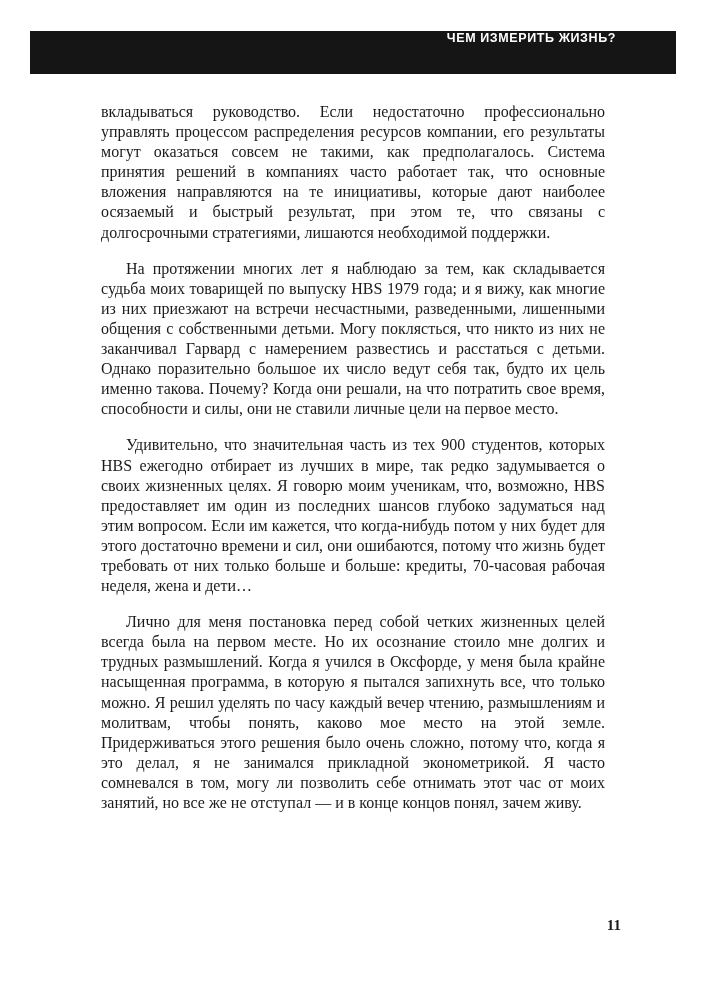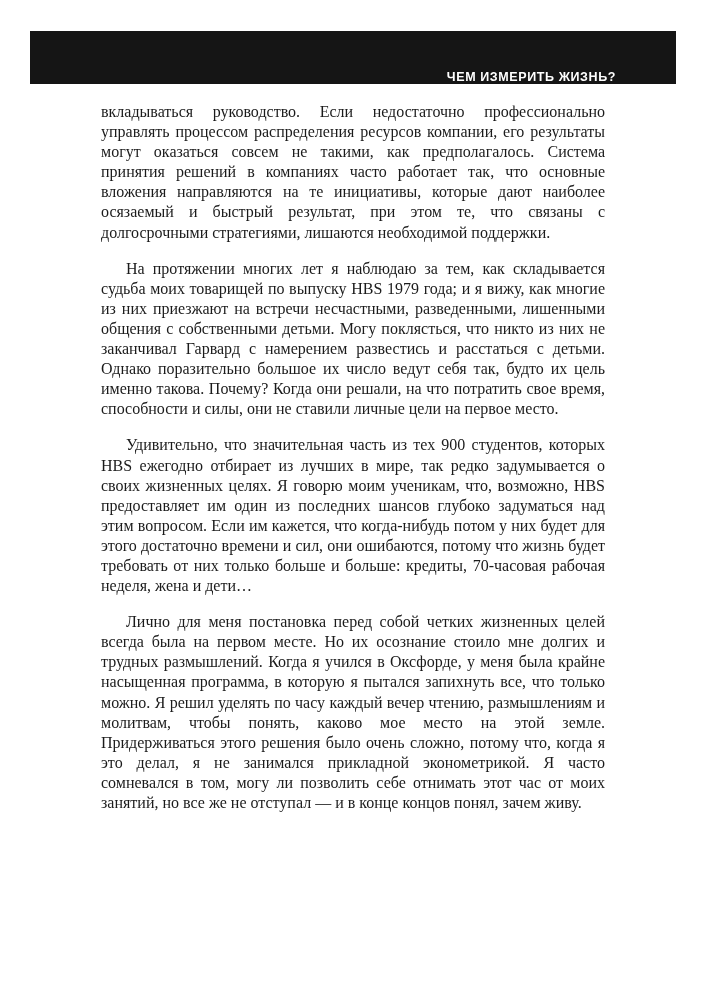--- a/index.html
+++ b/index.html
@@ -15,24 +15,24 @@
     overflow: hidden;
     font-family: "Liberation Serif", "DejaVu Serif", serif;
     color: #1b1b1b;
     box-sizing: border-box;
   }
   .running-header {
     position: absolute;
     top: 31px;
     left: 30px;
     width: 646px;
-    height: 53px;
+    height: 43px;
     background: #151515;
     display: flex;
-    align-items: flex-end;
+    align-items: flex-start;
     justify-content: flex-end;
     padding-right: 60px;
     box-sizing: border-box;
   }
   .running-header-title {
     font-family: "Liberation Sans", "DejaVu Sans", sans-serif;
     font-weight: bold;
     font-size: 12.5px;
     letter-spacing: 0.6px;
     color: #ffffff;
@@ -77,14 +77,15 @@
     <span class="running-header-title">ЧЕМ ИЗМЕРИТЬ ЖИЗНЬ?</span>
   </div>
 
   <div class="text-block">
     <p>вкладываться руководство. Если недостаточно профессионально управлять процессом распределения ресурсов компании, его результаты могут оказаться совсем не такими, как предполагалось. Система принятия решений в компаниях часто работает так, что основные вложения направляются на те инициативы, которые дают наиболее осязаемый и быстрый результат, при этом те, что связаны с долгосрочными стратегиями, лишаются необходимой поддержки.</p>
     <p class="indent">На протяжении многих лет я наблюдаю за тем, как складывается судьба моих товарищей по выпуску HBS 1979 года; и я вижу, как многие из них приезжают на встречи несчастными, разведенными, лишенными общения с собственными детьми. Могу поклясться, что никто из них не заканчивал Гарвард с намерением развестись и расстаться с детьми. Однако поразительно большое их число ведут себя так, будто их цель именно такова. Почему? Когда они решали, на что потратить свое время, способности и силы, они не ставили личные цели на первое место.</p>
     <p class="indent">Удивительно, что значительная часть из тех 900 студентов, которых HBS ежегодно отбирает из лучших в мире, так редко задумывается о своих жизненных целях. Я говорю моим ученикам, что, возможно, HBS предоставляет им один из последних шансов глубоко задуматься над этим вопросом. Если им кажется, что когда-нибудь потом у них будет для этого достаточно времени и сил, они ошибаются, потому что жизнь будет требовать от них только больше и больше: кредиты, 70-часовая рабочая неделя, жена и дети…</p>
     <p class="indent">Лично для меня постановка перед собой четких жизненных целей всегда была на первом месте. Но их осознание стоило мне долгих и трудных размышлений. Когда я учился в Оксфорде, у меня была крайне насыщенная программа, в которую я пытался запихнуть все, что только можно. Я решил уделять по часу каждый вечер чтению, размышлениям и молитвам, чтобы понять, каково мое место на этой земле. Придерживаться этого решения было очень сложно, потому что, когда я это делал, я не занимался прикладной эконометрикой. Я часто сомневался в том, могу ли позволить себе отнимать этот час от моих занятий, но все же не отступал — и в конце концов понял, зачем живу.</p>
   </div>
 
+  <div class="page-number">11</div>
 
 </div>
 
 </body></html>

